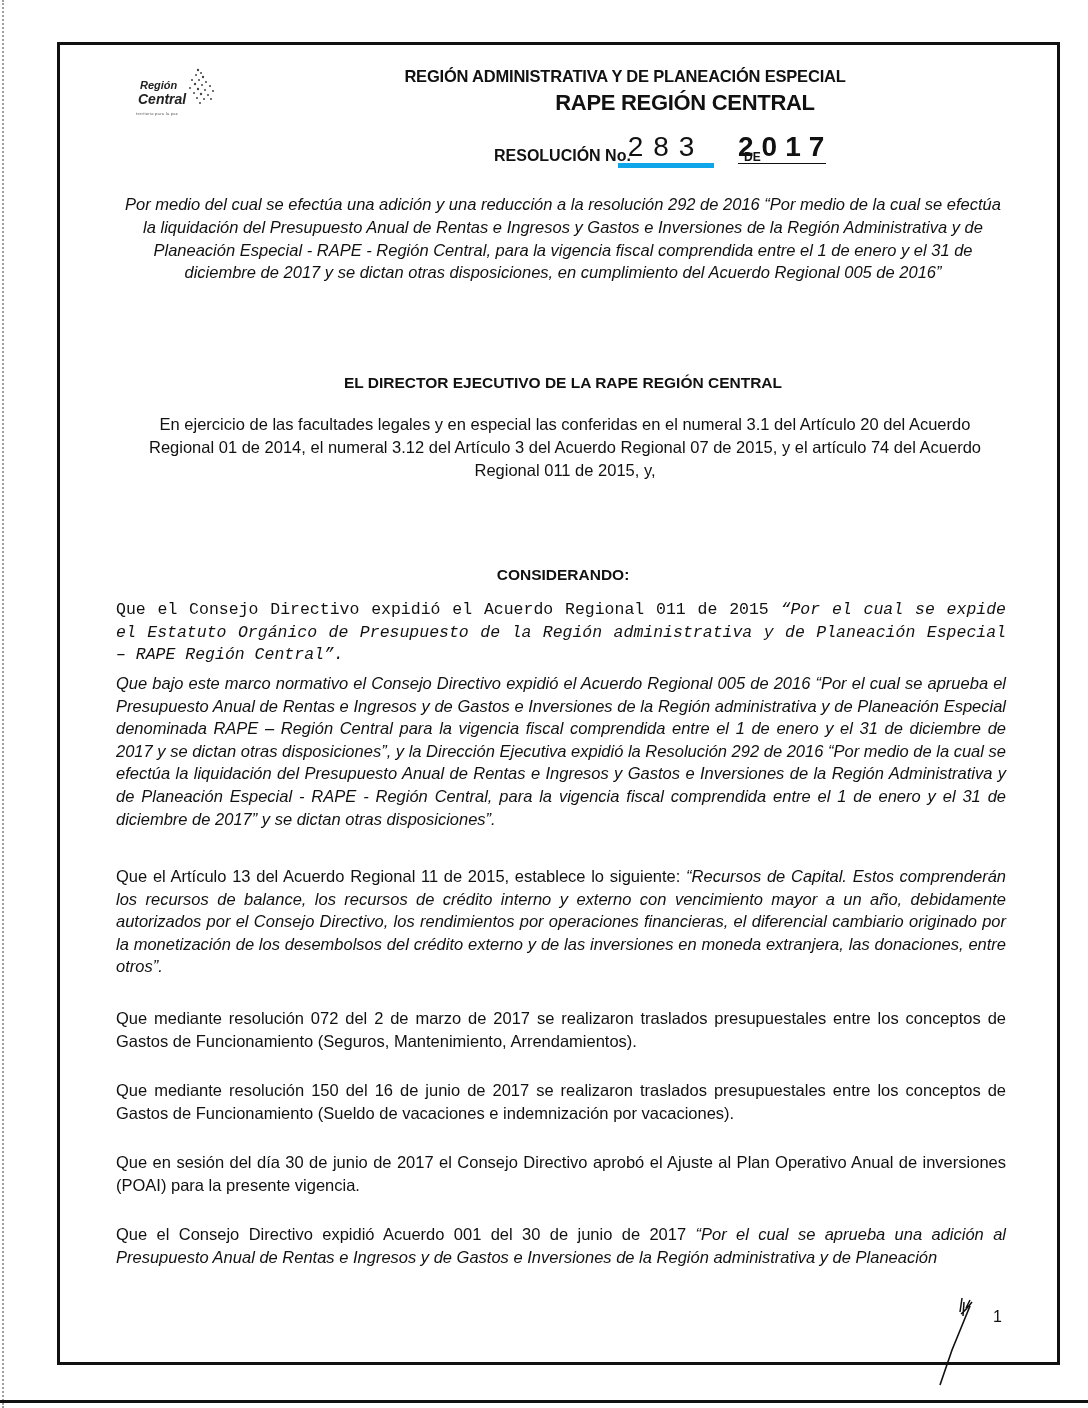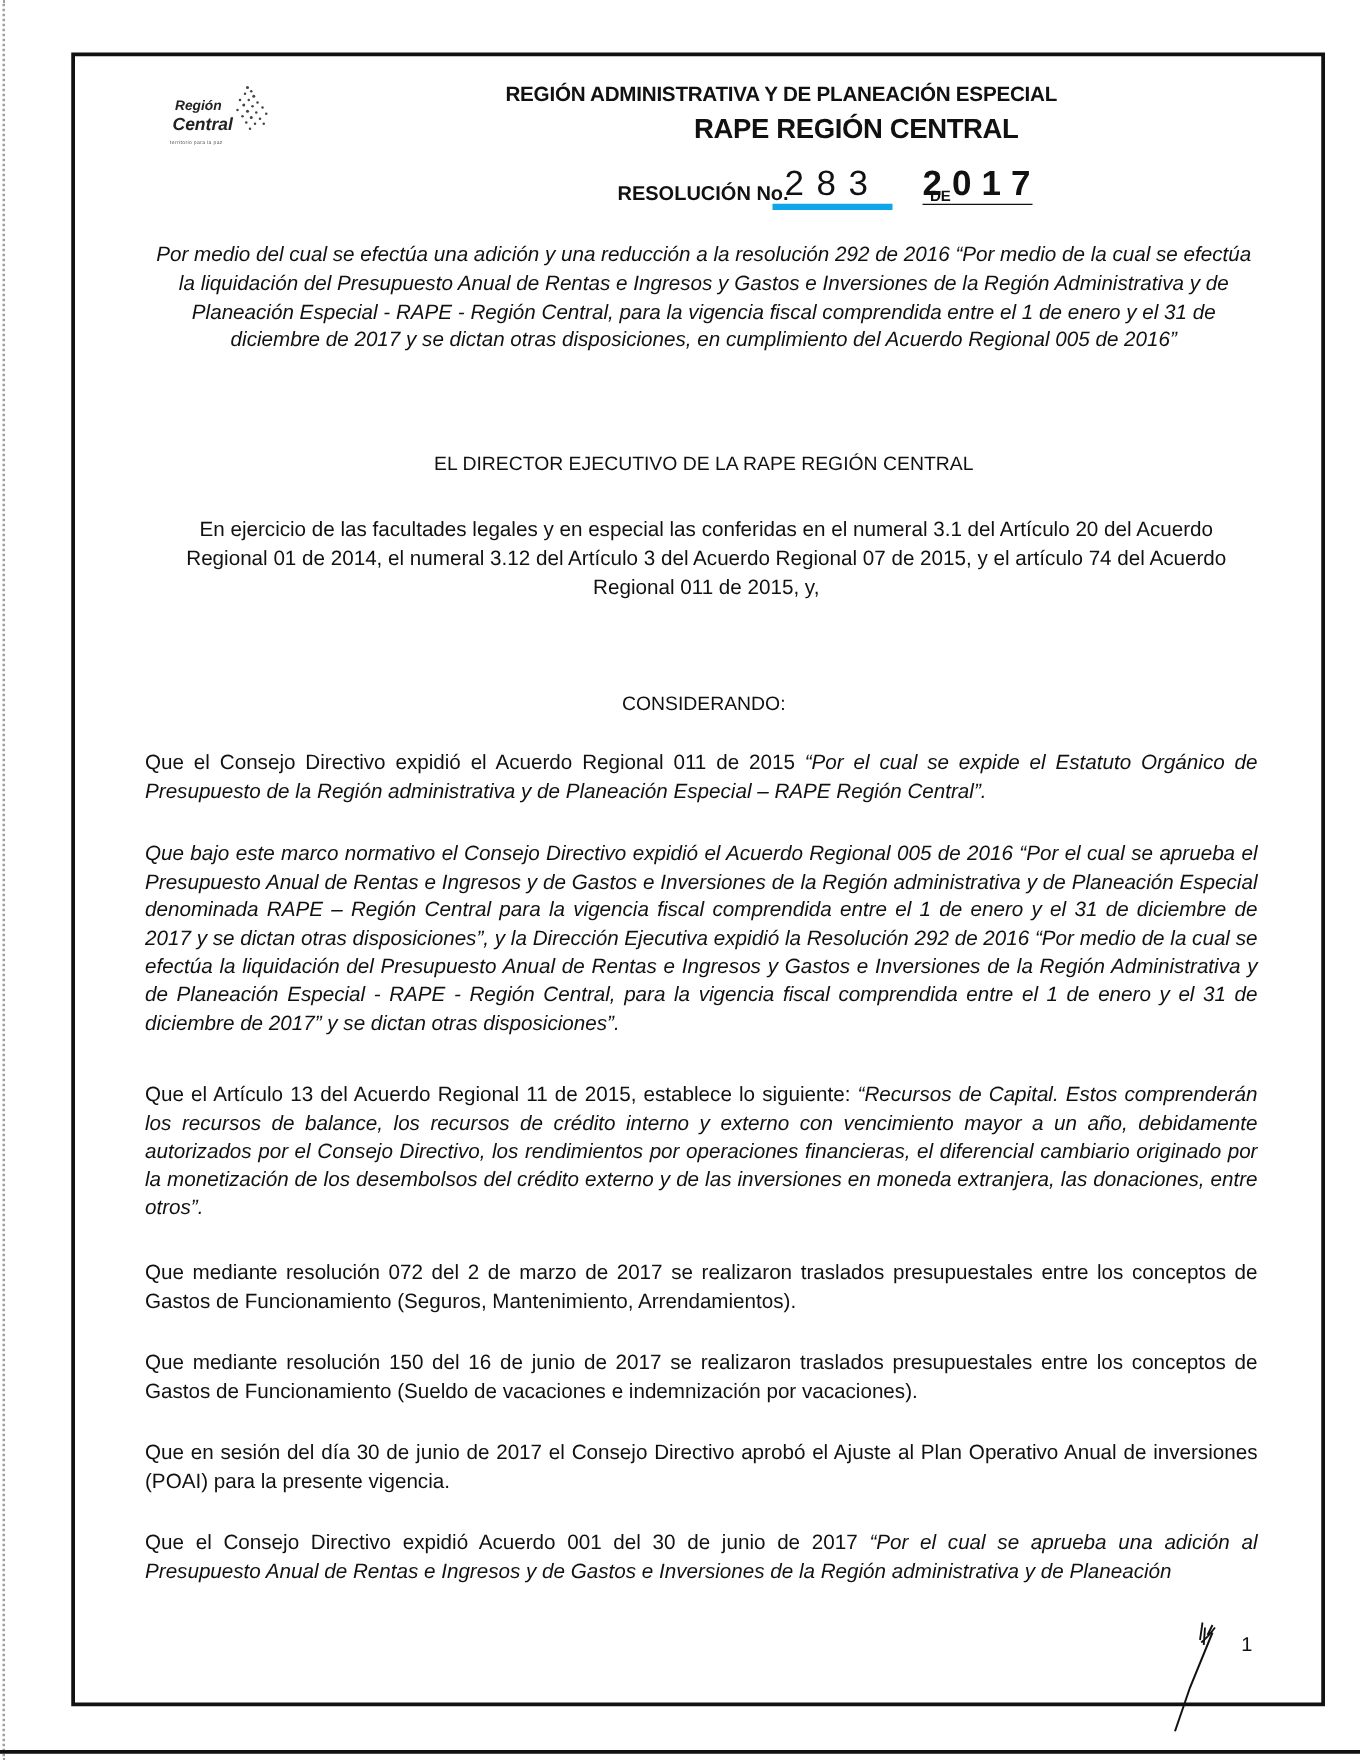--- a/index.html
+++ b/index.html
@@ -26,21 +26,21 @@
   .res .lbl { position:absolute; left:12px; top:15px; white-space:nowrap; }
   .res .num { position:absolute; left:136px; top:0; width:96px; border-bottom:5px solid #0ea5e9;
               text-align:center; font-size:28px; font-weight:normal; letter-spacing:10px; line-height:30px; height:31px; }
   .res .de { position:absolute; left:234px; top:18px; font-size:12px;padding-left:28px; }
   .res .yr { position:absolute; left:256px; top:0; width:88px; border-bottom:1px solid #111;
              text-align:center; font-size:28px; font-weight:bold; letter-spacing:8px; line-height:30px; height:31px; }
   .para { position:absolute; font-size:16.5px; line-height:22.6px; }
   .it { font-style:italic; }
   .center { text-align:center; }
   .justify { text-align:justify; text-align-last:left; }
-  .bold { font-weight:normal; }
+  .bold { font-weight:bold;margin-top:11px; }
   .pnum { position:absolute; left:993px; top:1308px; font-size:16px; }
   .sig { position:absolute; left:930px; top:1290px; }
 </style>
 </head>
 <body>
 
 <div class="scan-edge"></div>
 <div class="frame"></div>
 <div class="bottom-line"></div>
 
@@ -86,21 +86,21 @@
 </div>
 
 <div class="para it center" style="left:118px; top:193px; width:890px; line-height:22.8px;">Por medio del cual se efectúa una adición y una reducción a la resolución 292 de 2016 “Por medio de la cual se efectúa la liquidación del Presupuesto Anual de Rentas e Ingresos y Gastos e Inversiones de la Región Administrativa y de Planeación Especial - RAPE - Región Central, para la vigencia fiscal comprendida entre el 1 de enero y el 31 de diciembre de 2017 y se dictan otras disposiciones, en cumplimiento del Acuerdo Regional 005 de 2016”</div>
 
 <div class="para bold center" style="left:118px; top:361px; width:890px; font-size:15.5px;">EL DIRECTOR EJECUTIVO DE LA RAPE REGIÓN CENTRAL</div>
 
 <div class="para center" style="left:130px; top:413px; width:870px; line-height:22.8px;">En ejercicio de las facultades legales y en especial las conferidas en el numeral 3.1 del Artículo 20 del Acuerdo Regional 01 de 2014, el numeral 3.12 del Artículo 3 del Acuerdo Regional 07 de 2015, y el artículo 74 del Acuerdo Regional 011 de 2015, y,</div>
 
 <div class="para bold center" style="left:118px; top:553px; width:890px; font-size:15.5px;">CONSIDERANDO:</div>
 
-<div class="para justify" style="left:116px; top:599px; width:890px;">
+<div class="para justify" style="left:116px; top:599px; width:890px;font-family:Liberation Mono, monospace;">
   <span>Que el Consejo Directivo expidió el Acuerdo Regional 011 de 2015 </span><span class="it">“Por el cual se expide el Estatuto Orgánico de Presupuesto de la Región administrativa y de Planeación Especial – RAPE Región Central”.</span>
 </div>
 
 <div class="para it justify" style="left:116px; top:672px; width:890px;">Que bajo este marco normativo el Consejo Directivo expidió el Acuerdo Regional 005 de 2016 “Por el cual se aprueba el Presupuesto Anual de Rentas e Ingresos y de Gastos e Inversiones de la Región administrativa y de Planeación Especial denominada RAPE – Región Central para la vigencia fiscal comprendida entre el 1 de enero y el 31 de diciembre de 2017 y se dictan otras disposiciones”, y la Dirección Ejecutiva expidió la Resolución 292 de 2016 “Por medio de la cual se efectúa la liquidación del Presupuesto Anual de Rentas e Ingresos y Gastos e Inversiones de la Región Administrativa y de Planeación Especial - RAPE - Región Central, para la vigencia fiscal comprendida entre el 1 de enero y el 31 de diciembre de 2017” y se dictan otras disposiciones”.</div>
 
 <div class="para justify" style="left:116px; top:865px; width:890px;">
   <span>Que el Artículo 13 del Acuerdo Regional 11 de 2015, establece lo siguiente: </span><span class="it">“Recursos de Capital. Estos comprenderán los recursos de balance, los recursos de crédito interno y externo con vencimiento mayor a un año, debidamente autorizados por el Consejo Directivo, los rendimientos por operaciones financieras, el diferencial cambiario originado por la monetización de los desembolsos del crédito externo y de las inversiones en moneda extranjera, las donaciones, entre otros”.</span>
 </div>
 
 <div class="para justify" style="left:116px; top:1007px; width:890px;">Que mediante resolución 072 del 2 de marzo de 2017 se realizaron traslados presupuestales entre los conceptos de Gastos de Funcionamiento (Seguros, Mantenimiento, Arrendamientos).</div>

